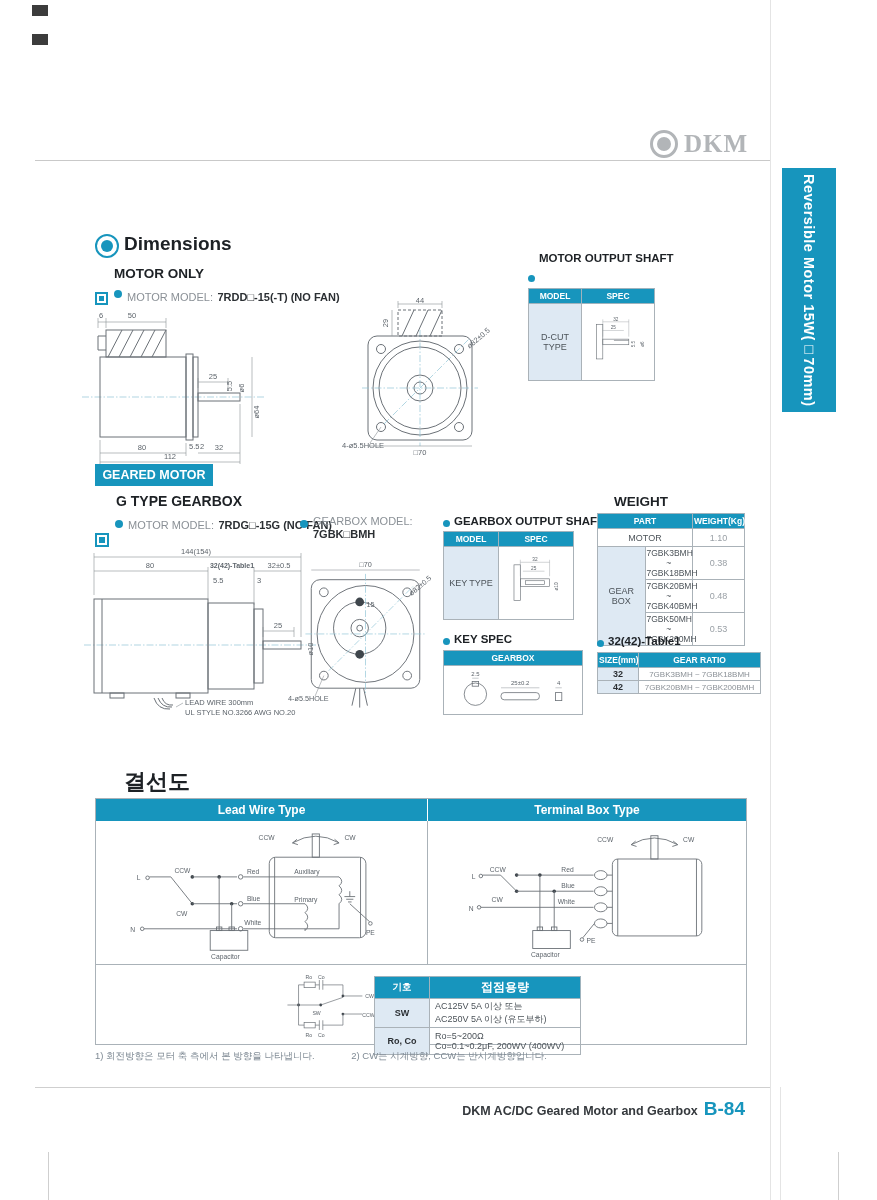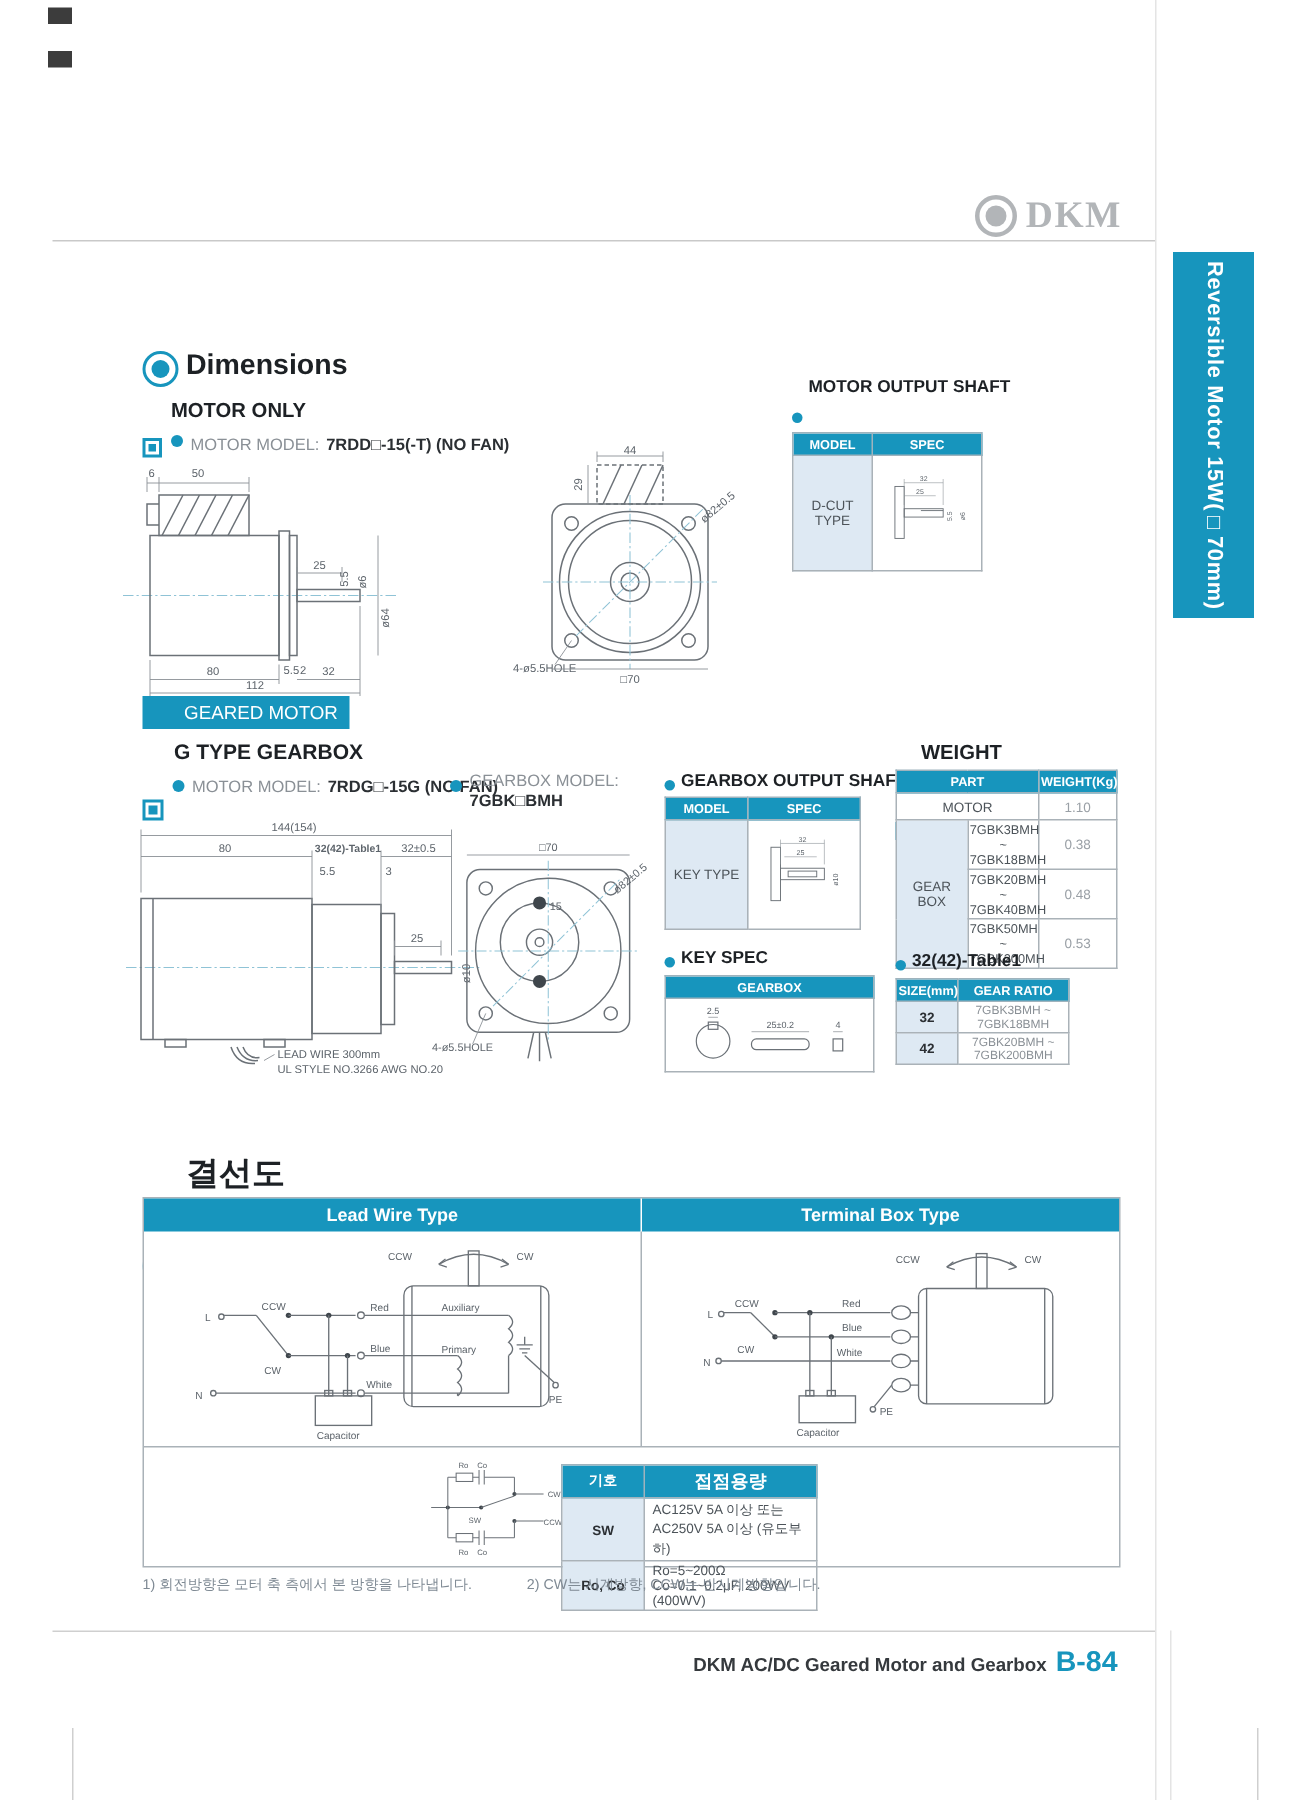--- a/index.html
+++ b/index.html
@@ -29,22 +29,22 @@
   .sec-title{font-size:19px;font-weight:bold;color:#1d2125;}
   .sub-title{font-size:13.5px;font-weight:bold;color:#1d2125;}
   .lbl-gray{color:#8a9096;font-size:11px;}
   .lbl-bold{color:#2b2f33;font-size:11px;font-weight:bold;}
   
   table{border-collapse:collapse;}
   .ttable{width:100%;table-layout:fixed;}
   .ttable th{background:var(--accent);color:#fff;font-size:8.5px;font-weight:bold;border:1px solid #9fb3bd;padding:2px 1px;}
   .ttable td{border:1px solid #aab2b8;font-size:9px;color:#4c5359;text-align:center;padding:1px;}
   .cell-blue{background:var(--cellblue);}
-  .gm-label{background:var(--accent);color:#fff;font-weight:normal;font-size:12.5px;
-            display:flex;align-items:center;justify-content:center;padding-left:20px;}
+  .gm-label{background:var(--accent);color:#fff;font-weight:bold;font-size:12.5px;
+            display:flex;align-items:center;justify-content:center;}
   
   svg text{font-family:"Liberation Sans","DejaVu Sans",sans-serif;font-size:7.5px;fill:var(--dimtxt);}
   svg .ln{stroke:var(--ln);fill:none;stroke-width:1;}
   svg .thin{stroke:#8a9095;fill:none;stroke-width:.6;}
   svg .cl{stroke:#8fc3d6;fill:none;stroke-width:.7;stroke-dasharray:7 2 1.5 2;}
   svg .fil{fill:#3f464c;stroke:none;}
   svg .bold7{font-weight:bold;font-size:7px;}
   
   .wbox{position:absolute;left:95px;top:798px;width:650px;height:245px;border:1px solid #aab2b8;background:#fff;}
   .whead{position:absolute;top:0;height:22px;background:var(--accent);color:#fff;font-size:12px;font-weight:bold;
@@ -355,21 +355,21 @@
             <text x="132" y="23" text-anchor="middle">4</text>
           </svg>
         </td>
       </tr>
     </tbody>
       </table>
   </div>
 
   <div class="abs dot" style="left:597px;top:640px;width:7px;height:7px;"></div>
   <div class="abs sub-title" style="left:608px;top:635px;font-size:11.5px;">32(42)-Table1</div>
-  <div class="abs" style="left:597px;top:652px;width:116px;">
+  <div class="abs" style="left:597px;top:652px;width:164px;">
     <table class="ttable">
       <tbody>
           <tr>
         <th style="width:38px;">SIZE(mm)</th>
         <th>GEAR RATIO</th>
       </tr>
       <tr>
         <td class="cell-blue" style="font-weight:bold;color:#2b2f33;">32</td>
         <td style="font-size:8px;color:#8a9096;">7GBK3BMH ~ 7GBK18BMH</td>
       </tr>
@@ -518,21 +518,21 @@
         <rect class="ln" x="28" y="74" width="16" height="8"></rect>
       <line class="ln" x1="44" y1="78" x2="50" y2="78"></line>
       <line class="ln" x1="50" y1="71" x2="50" y2="85"></line>
         <line class="ln" x1="55" y1="71" x2="55" y2="85"></line>
       <line class="ln" x1="55" y1="78" x2="84" y2="78"></line>
         <line class="ln" x1="84" y1="78" x2="84" y2="62"></line>
       <text x="35" y="95" text-anchor="middle">Ro</text>
       <text x="53" y="95" text-anchor="middle">Co</text>
     </svg>
 
-    <div class="abs" style="left:278px;top:177px;width:171px;">
+    <div class="abs" style="left:278px;top:177px;width:207px;">
       <table class="ttable">
         <tbody>
             <tr>
           <th style="width:52px;font-size:9.5px;">기호</th>
           <th style="font-size:12px;">접점용량</th>
         </tr>
         <tr>
           <td class="cell-blue" style="font-weight:bold;color:#2b2f33;height:24px;">SW</td>
           <td style="text-align:left;padding-left:5px;">
             <div>AC125V 5A 이상 또는</div>

